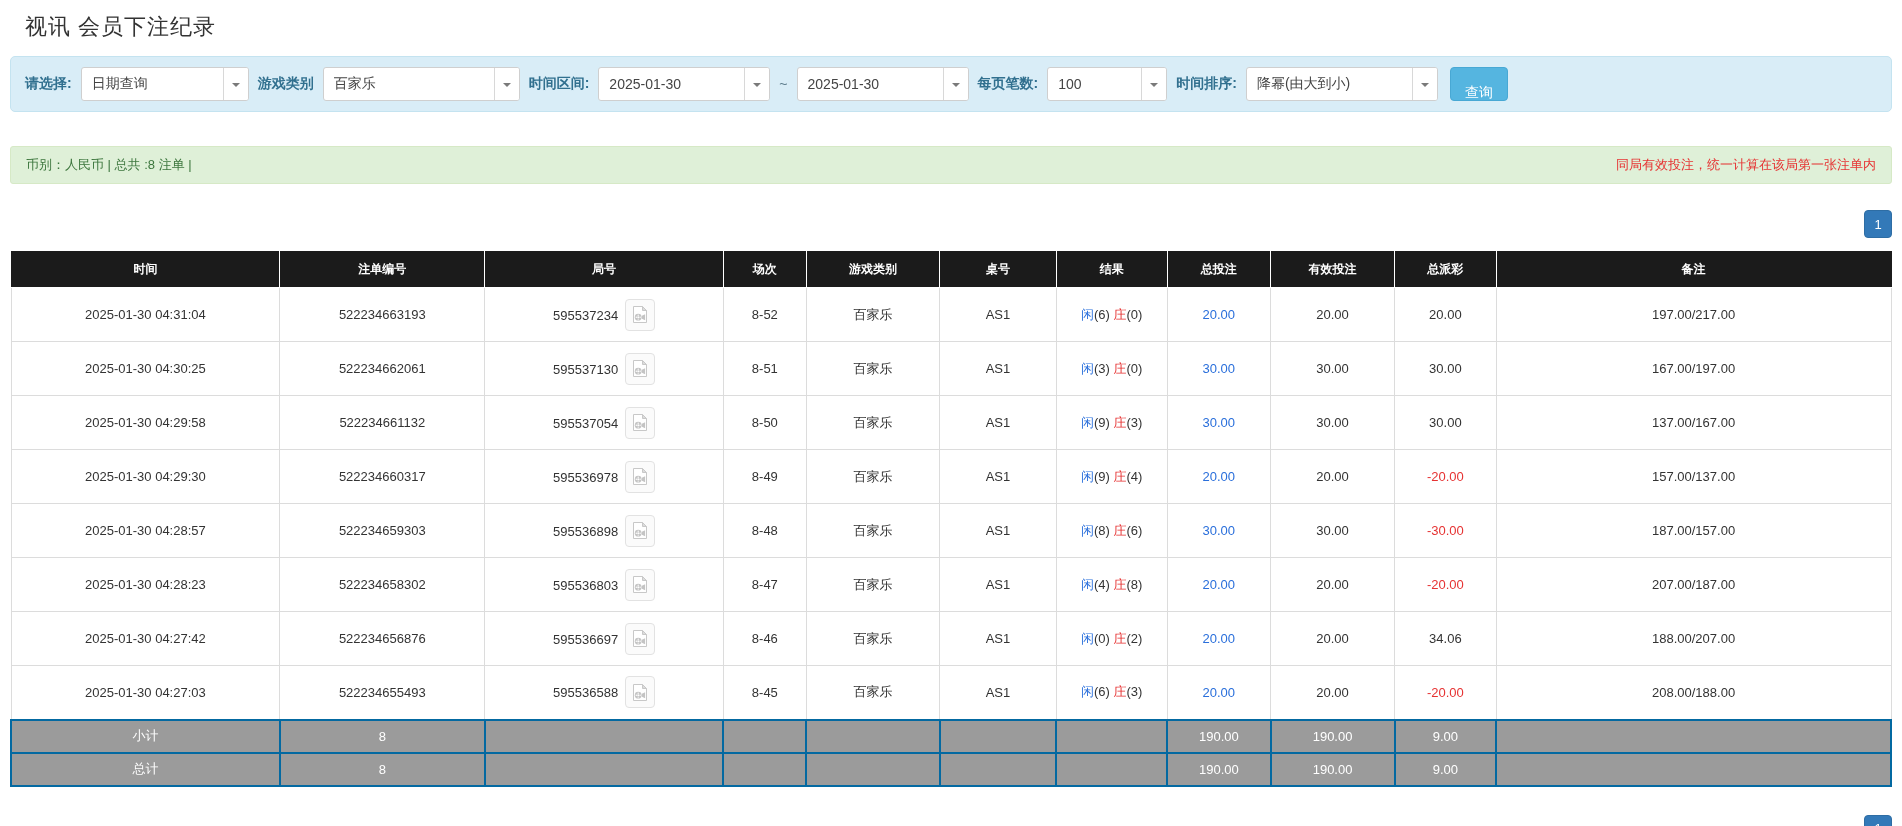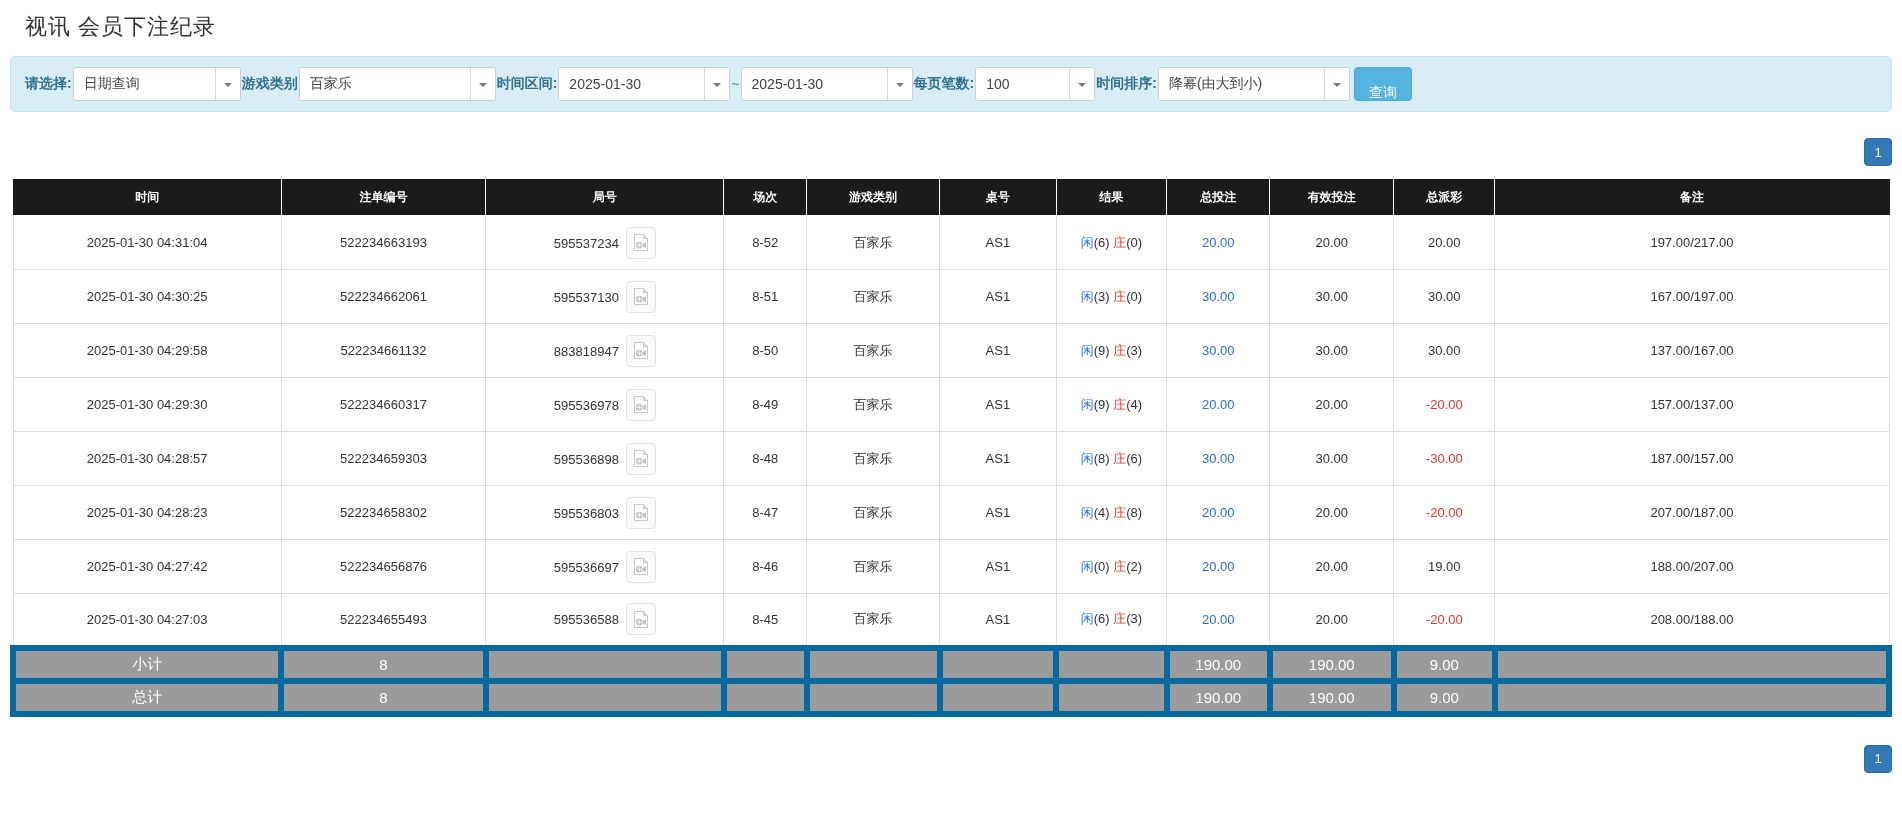--- a/index.html
+++ b/index.html
@@ -12,21 +12,21 @@
 
   .page-title {
     font-size: 22px; color: #333; font-weight: 400;
     padding: 12px 0 0 15px; letter-spacing: 1px;
   }
 
   
   .filter-panel {
     margin-top: 14px; height: 56px;
     background: #d9edf7; border: 1px solid #c4e3f0; border-radius: 5px;
-    display: flex; align-items: center; padding: 0 14px; gap: 1px;
+    display: flex; align-items: center; padding: 0 14px; gap: 9px;
   }
   .filter-label { color: #31708f; font-weight: bold; font-size: 14px; white-space: nowrap; }
   .combo {
     display: flex; height: 34px; background: #fff;
     border: 1px solid #cfcfcf; border-radius: 3px; overflow: hidden; cursor: pointer;
   }
   .combo-text { padding: 5px 10px; display: flex; align-items: center; font-size: 14px; color: #444; flex: 1; white-space: nowrap; }
   .combo-arrow { width: 25px; border-left: 1px solid #d8d8d8; display: flex; align-items: center; justify-content: center; background: #fff; }
   .combo-arrow::after { content: ""; border: 4px solid transparent; border-top-color: #7a7a7a; margin-top: 5px; }
   .w-select { width: 168px; }
@@ -71,21 +71,21 @@
   }
   .bet-table th:first-child { border-left-color: var(--header-bg, #1b1b1b); }
   .bet-table th:last-child  { border-right-color: var(--header-bg, #1b1b1b); }
   .bet-table td {
     height: 54px; text-align: center; font-size: 13px; color: #333;
     border: 1px solid #dcdcdc; background: #fff;
     overflow: hidden; white-space: nowrap;
   }
   tr.total-row td {
     height: 33px; background: var(--total-row-bg, #9b9b9b); color: #fff;
-    border: 6px solid #0369a1; font-size: 15px;
+    border: 2px solid #0369a1; font-size: 13px;
   }
   .result-player { color: var(--link-blue, #2a6fdb); }
   .result-banker { color: var(--red, #e63232); }
   .bet-link { color: var(--link-blue, #2a6fdb); cursor: pointer; }
   .neg { color: var(--red, #e63232); }
   .round-num { vertical-align: middle; }
   .video-btn {
     display: inline-flex; align-items: center; justify-content: center;
     width: 30px; height: 32px; margin-left: 7px;
     background: #fbfbfb; border: 1px solid #e2e2e2; border-radius: 4px;
@@ -131,20 +131,24 @@
 
     <span class="filter-label">时间排序:</span>
     <div class="combo w-sort">
       <span class="combo-text">降幂(由大到小)</span>
       <span class="combo-arrow"></span>
     </div>
 
     <button class="btn-query">查询</button>
   </div>
 
+  <div class="summary-bar">
+    <span class="summary-left">币别：人民币 | 总共 :8 注单 |</span>
+    <span class="summary-note">同局有效投注，统一计算在该局第一张注单内</span>
+  </div>
 
   <div class="pagination-row">
     <div class="page-btn">1</div>
   </div>
 
   <table class="bet-table">
     <colgroup>
       <col style="width:14.3%">
         <col style="width:10.9%">
         <col style="width:12.7%">
@@ -219,21 +223,21 @@
           <td><span>AS1</span></td>
           <td><span class="result-player">闲</span><span>(3)</span> <span class="result-banker">庄</span><span>(0)</span></td>
           <td><span class="bet-link">30.00</span></td>
           <td><span>30.00</span></td>
           <td><span class="">30.00</span></td>
           <td><span>167.00/197.00</span></td>
         </tr>
         <tr class="data-row">
           <td><span>2025-01-30 04:29:58</span></td>
           <td><span>522234661132</span></td>
-          <td><span class="round-num">883818947</span><span class="video-btn">
+          <td><span class="round-num">595537054</span><span class="video-btn">
               <svg width="16" height="19" viewBox="0 0 16 19">
                 <path d="M1.5 1.5 h9 l4 4 v12 h-13 z" fill="#ffffff" stroke="#c8c8c8"></path>
                 <path d="M10.5 1.5 l4 4 h-4 z" fill="#dcdcdc" stroke="#c8c8c8"></path>
                 <circle cx="6.2" cy="12.2" r="3.4" fill="#c4c4c4"></circle>
                 <circle cx="6.2" cy="12.2" r="0.9" fill="#fff"></circle>
                 <circle cx="6.2" cy="10.3" r="0.7" fill="#fff"></circle>
                 <circle cx="6.2" cy="14.1" r="0.7" fill="#fff"></circle>
                 <circle cx="4.3" cy="12.2" r="0.7" fill="#fff"></circle>
                 <circle cx="8.1" cy="12.2" r="0.7" fill="#fff"></circle>
                 <path d="M9.9 10.7 l3.2 -1.5 v6 l-3.2 -1.5 z" fill="#c4c4c4"></path>
@@ -338,21 +342,21 @@
                 <circle cx="8.1" cy="12.2" r="0.7" fill="#fff"></circle>
                 <path d="M9.9 10.7 l3.2 -1.5 v6 l-3.2 -1.5 z" fill="#c4c4c4"></path>
               </svg>
             </span></td>
           <td><span>8-46</span></td>
           <td><span>百家乐</span></td>
           <td><span>AS1</span></td>
           <td><span class="result-player">闲</span><span>(0)</span> <span class="result-banker">庄</span><span>(2)</span></td>
           <td><span class="bet-link">20.00</span></td>
           <td><span>20.00</span></td>
-          <td><span class="">19.00</span></td>
+          <td><span class="">34.06</span></td>
           <td><span>188.00/207.00</span></td>
         </tr>
         <tr class="data-row">
           <td><span>2025-01-30 04:27:03</span></td>
           <td><span>522234655493</span></td>
           <td><span class="round-num">595536588</span><span class="video-btn">
               <svg width="16" height="19" viewBox="0 0 16 19">
                 <path d="M1.5 1.5 h9 l4 4 v12 h-13 z" fill="#ffffff" stroke="#c8c8c8"></path>
                 <path d="M10.5 1.5 l4 4 h-4 z" fill="#dcdcdc" stroke="#c8c8c8"></path>
                 <circle cx="6.2" cy="12.2" r="3.4" fill="#c4c4c4"></circle>

